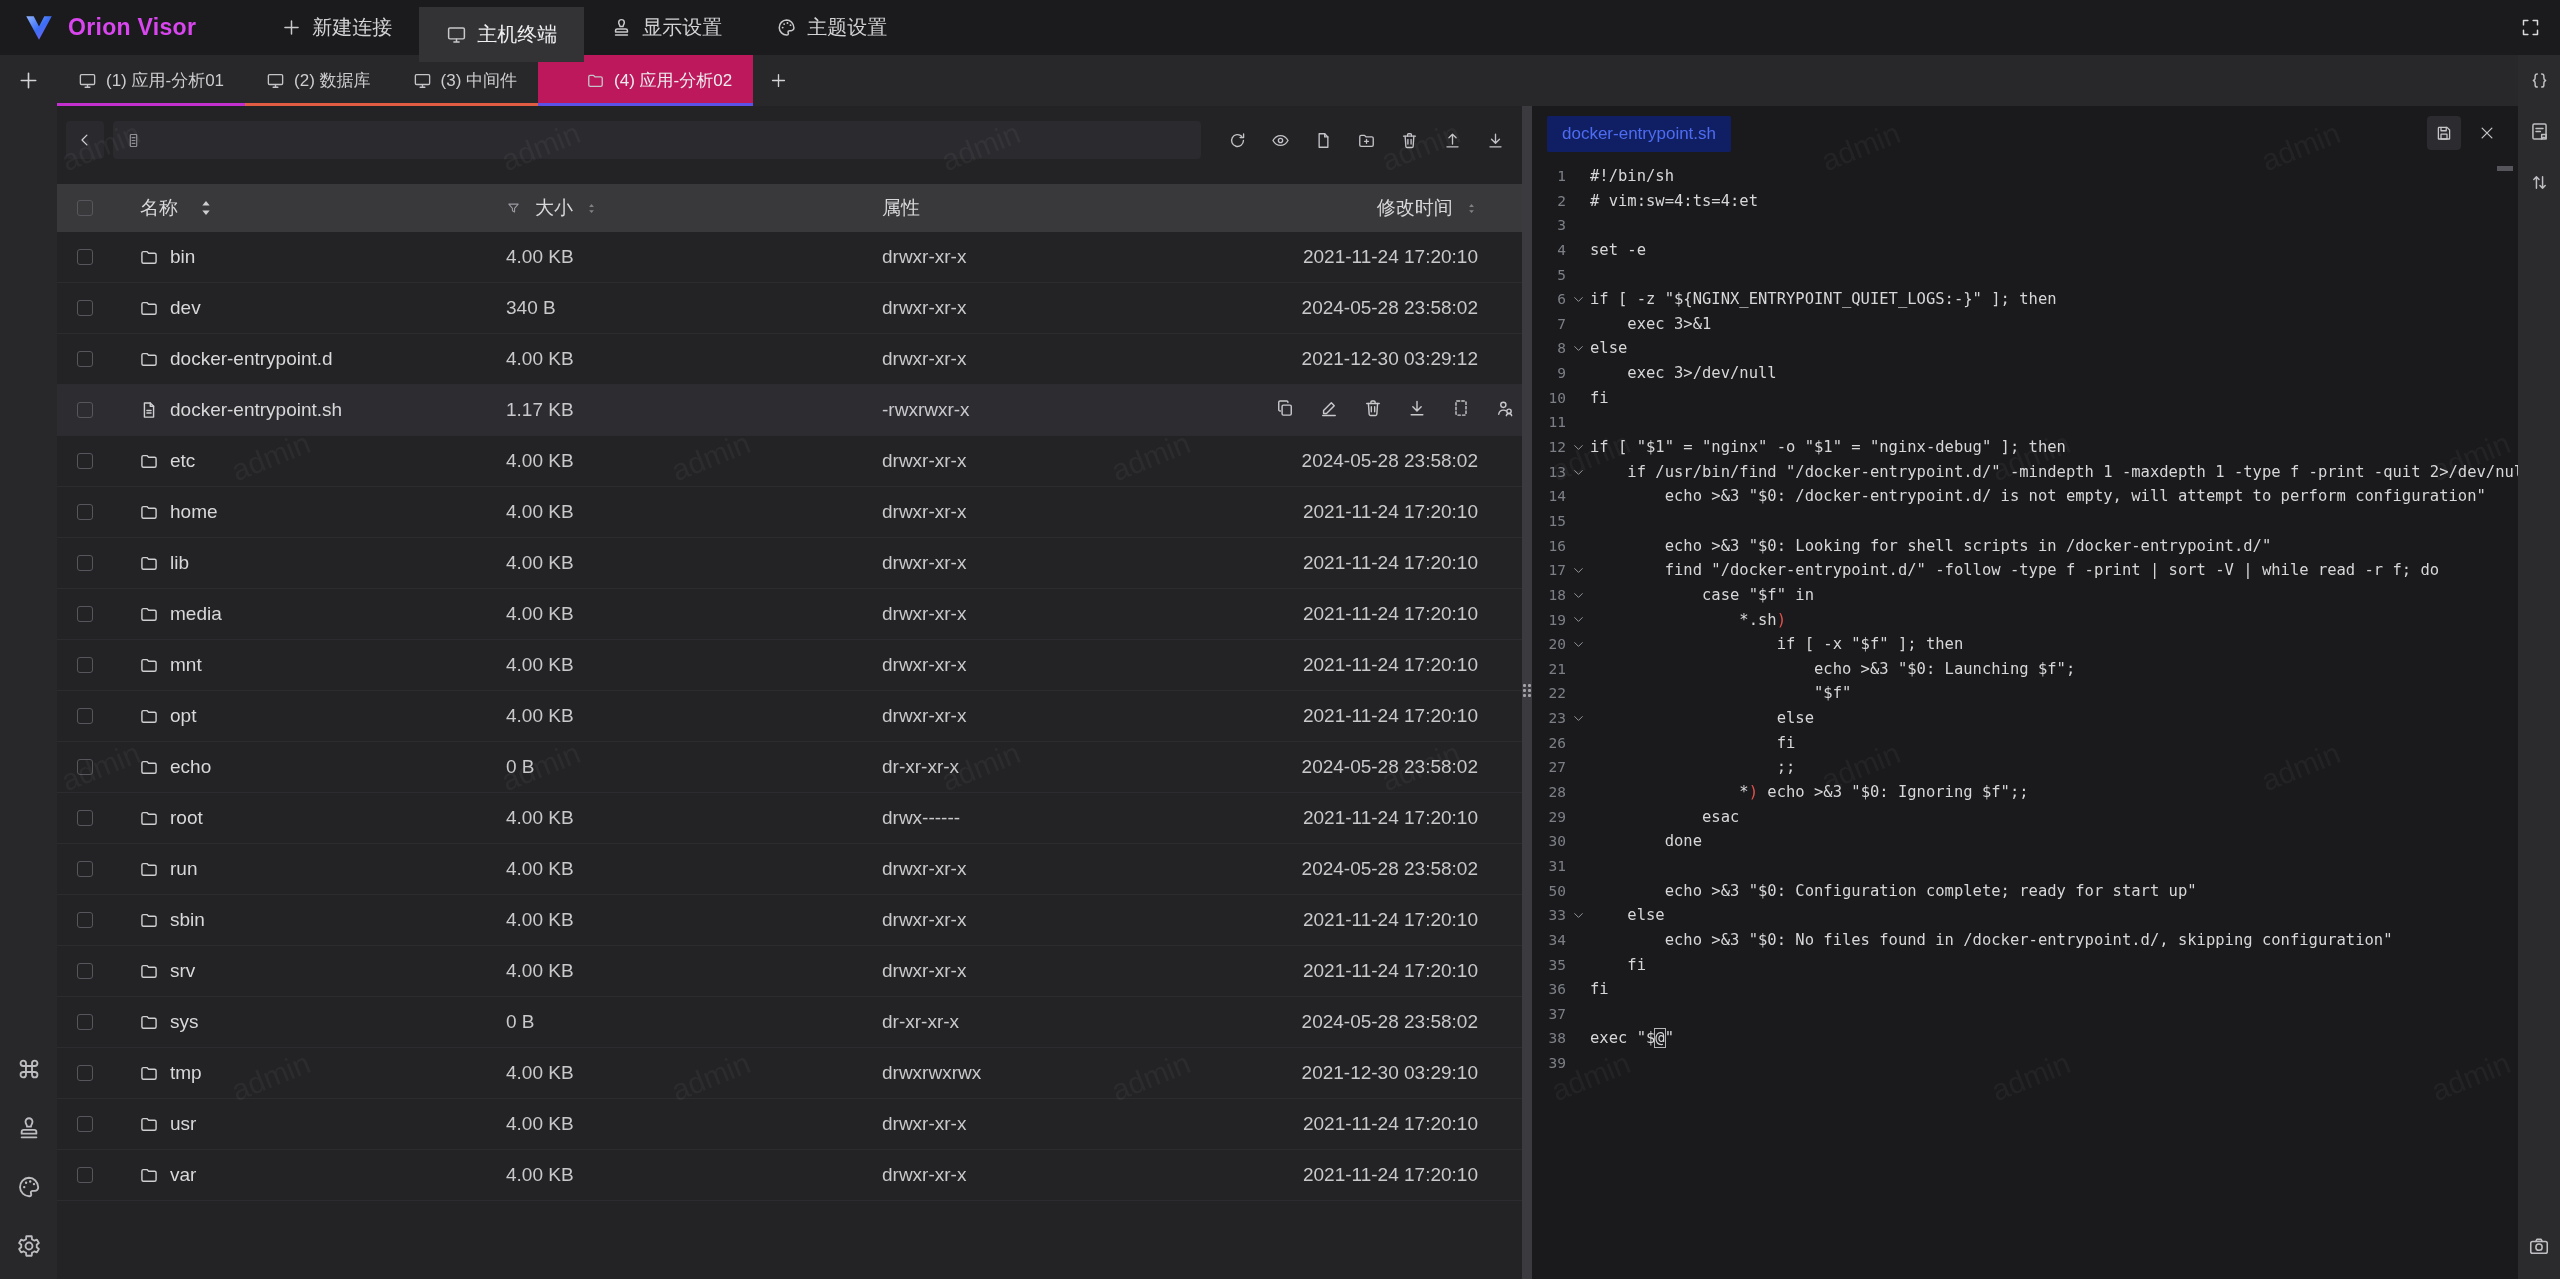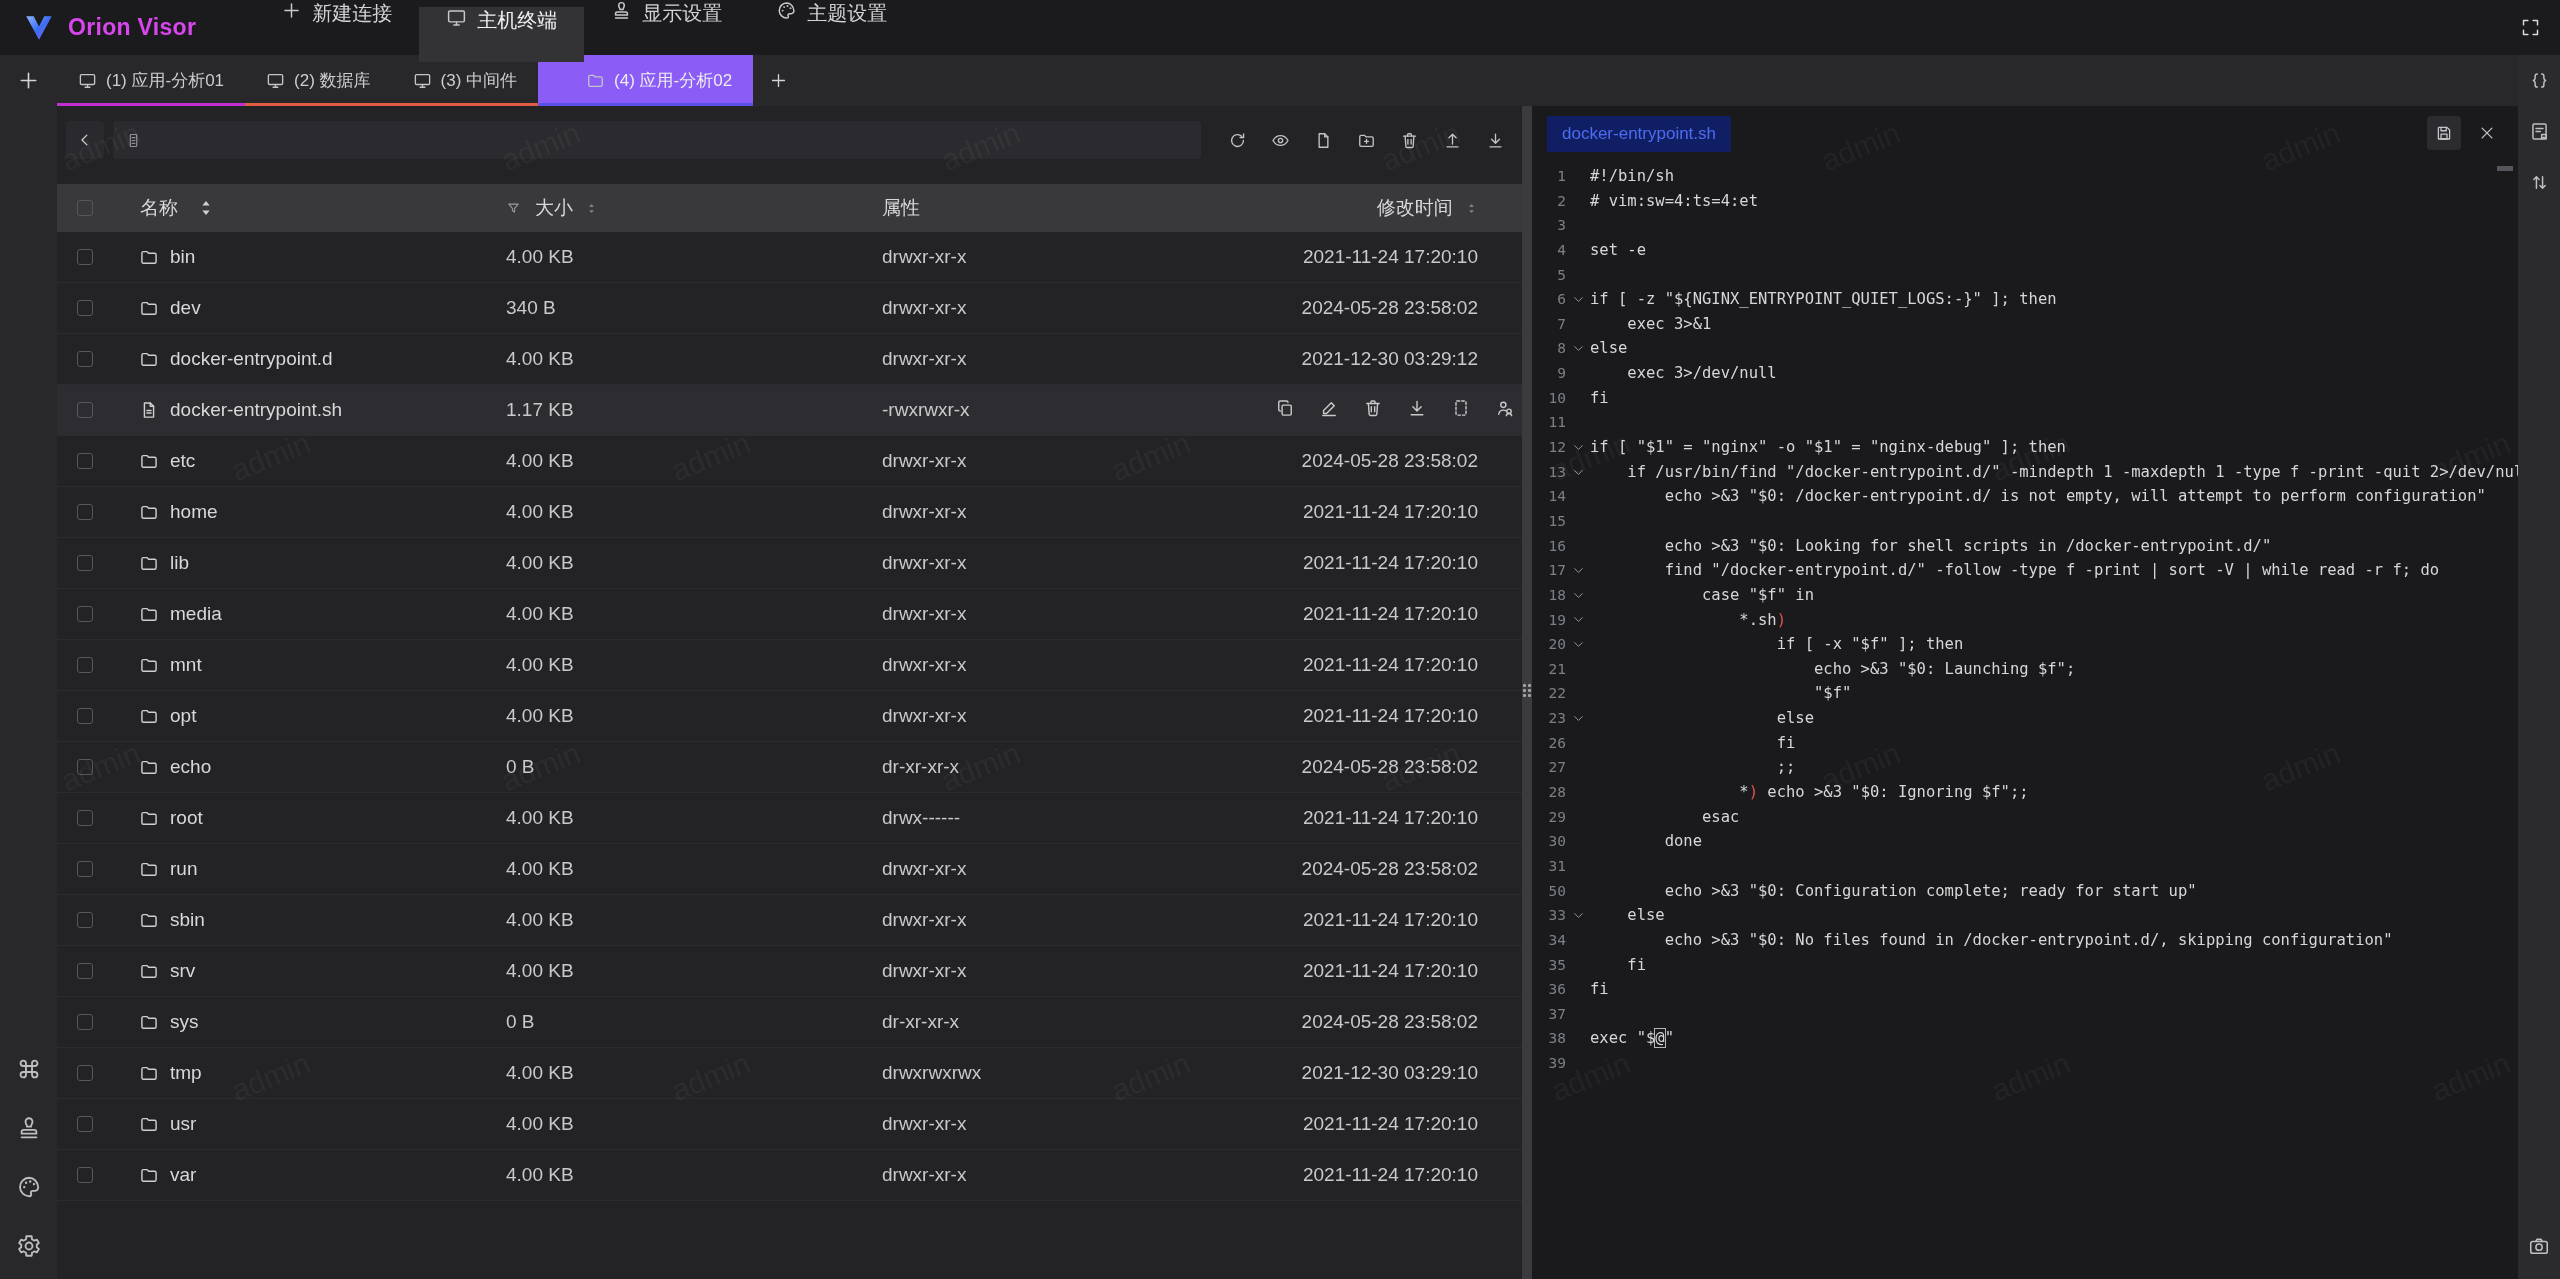--- a/index.html
+++ b/index.html
@@ -16,21 +16,21 @@
   .fillico svg path { fill:currentColor; stroke:none; }
   .logo svg path { fill:url(#vg) !important; stroke:none !important; }
 
   
   #navbar { position:absolute; top:0; left:0; right:0; height:55px; background:#1b1b1d;
     display:flex; align-items:center; z-index:5; }
   #brand { display:flex; align-items:center; gap:12px; padding-left:22px; }
   #brand .icon { width:34px; height:34px; }
   #brand-name { font-size:23px; font-weight:bold; color:#d946ef; letter-spacing:.3px; }
   #nav-items { display:flex; margin-left:58px; height:55px; }
-  .nav-item { height:55px; display:flex; gap:10px; padding:0 27px;
+  .nav-item { height:55px; display:flex; align-items:center; gap:10px; padding:0 27px;
     font-size:20px; color:#d3d3d6; cursor:pointer; }
   .nav-item .icon { width:21px; height:21px; color:#c9c9cc; }
   .nav-item.active { background:#333336; color:#f0f0f2;margin-top:7px; }
   #nav-fullscreen { position:absolute; right:11px; top:0; height:55px; width:38px;
     display:flex; align-items:center; justify-content:center; color:#d9d9db; }
   #nav-fullscreen .icon { width:21px; height:21px; }
 
   
   #sidebar { position:absolute; left:0; top:55px; bottom:0; width:57px; background:#28282b; }
   #sidebar-plus { height:51px; display:flex; align-items:center; justify-content:center; color:#d4d4d7; }
@@ -38,21 +38,21 @@
   #sidebar-bottom { position:absolute; bottom:16px; left:0; width:57px; display:flex;
     flex-direction:column; align-items:center; gap:29px; }
   #sidebar-bottom .icon { width:26px; height:26px; color:#bdbdc1; }
 
   
   #tabbar { position:absolute; left:57px; top:55px; height:51px; right:42px; background:#28282b;
     display:flex; align-items:stretch; }
   .tab { position:relative; display:flex; align-items:center; gap:9px; padding:0 21px;
     font-size:17px; color:#cdcdd0; cursor:pointer; }
   .tab .icon { width:19px; height:19px; color:#c4c4c8; }
-  .tab.active { background:#8b5cf6; color:#ededef;padding-left:48px; }
+  .tab.active { background:#be185d; color:#ededef;padding-left:48px; }
   .tab-underline { position:absolute; left:0; right:0; bottom:0; height:3px; }
   #tab-add { width:50px; display:flex; align-items:center; justify-content:center; color:#d2d2d5; }
   #tab-add .icon { width:19px; height:19px; }
   #tabbar-close { position:absolute; right:24px; top:0; height:51px; width:40px; display:flex;
     align-items:center; justify-content:center; color:#d8d8da; }
   #tabbar-close .icon { width:19px; height:19px; }
 
   
   #file-panel { position:absolute; left:57px; top:106px; width:1465px; bottom:0; background:#232326; }
   #file-toolbar { display:flex; align-items:center; gap:9px; padding:10px 8px 0 9px; height:58px; }

